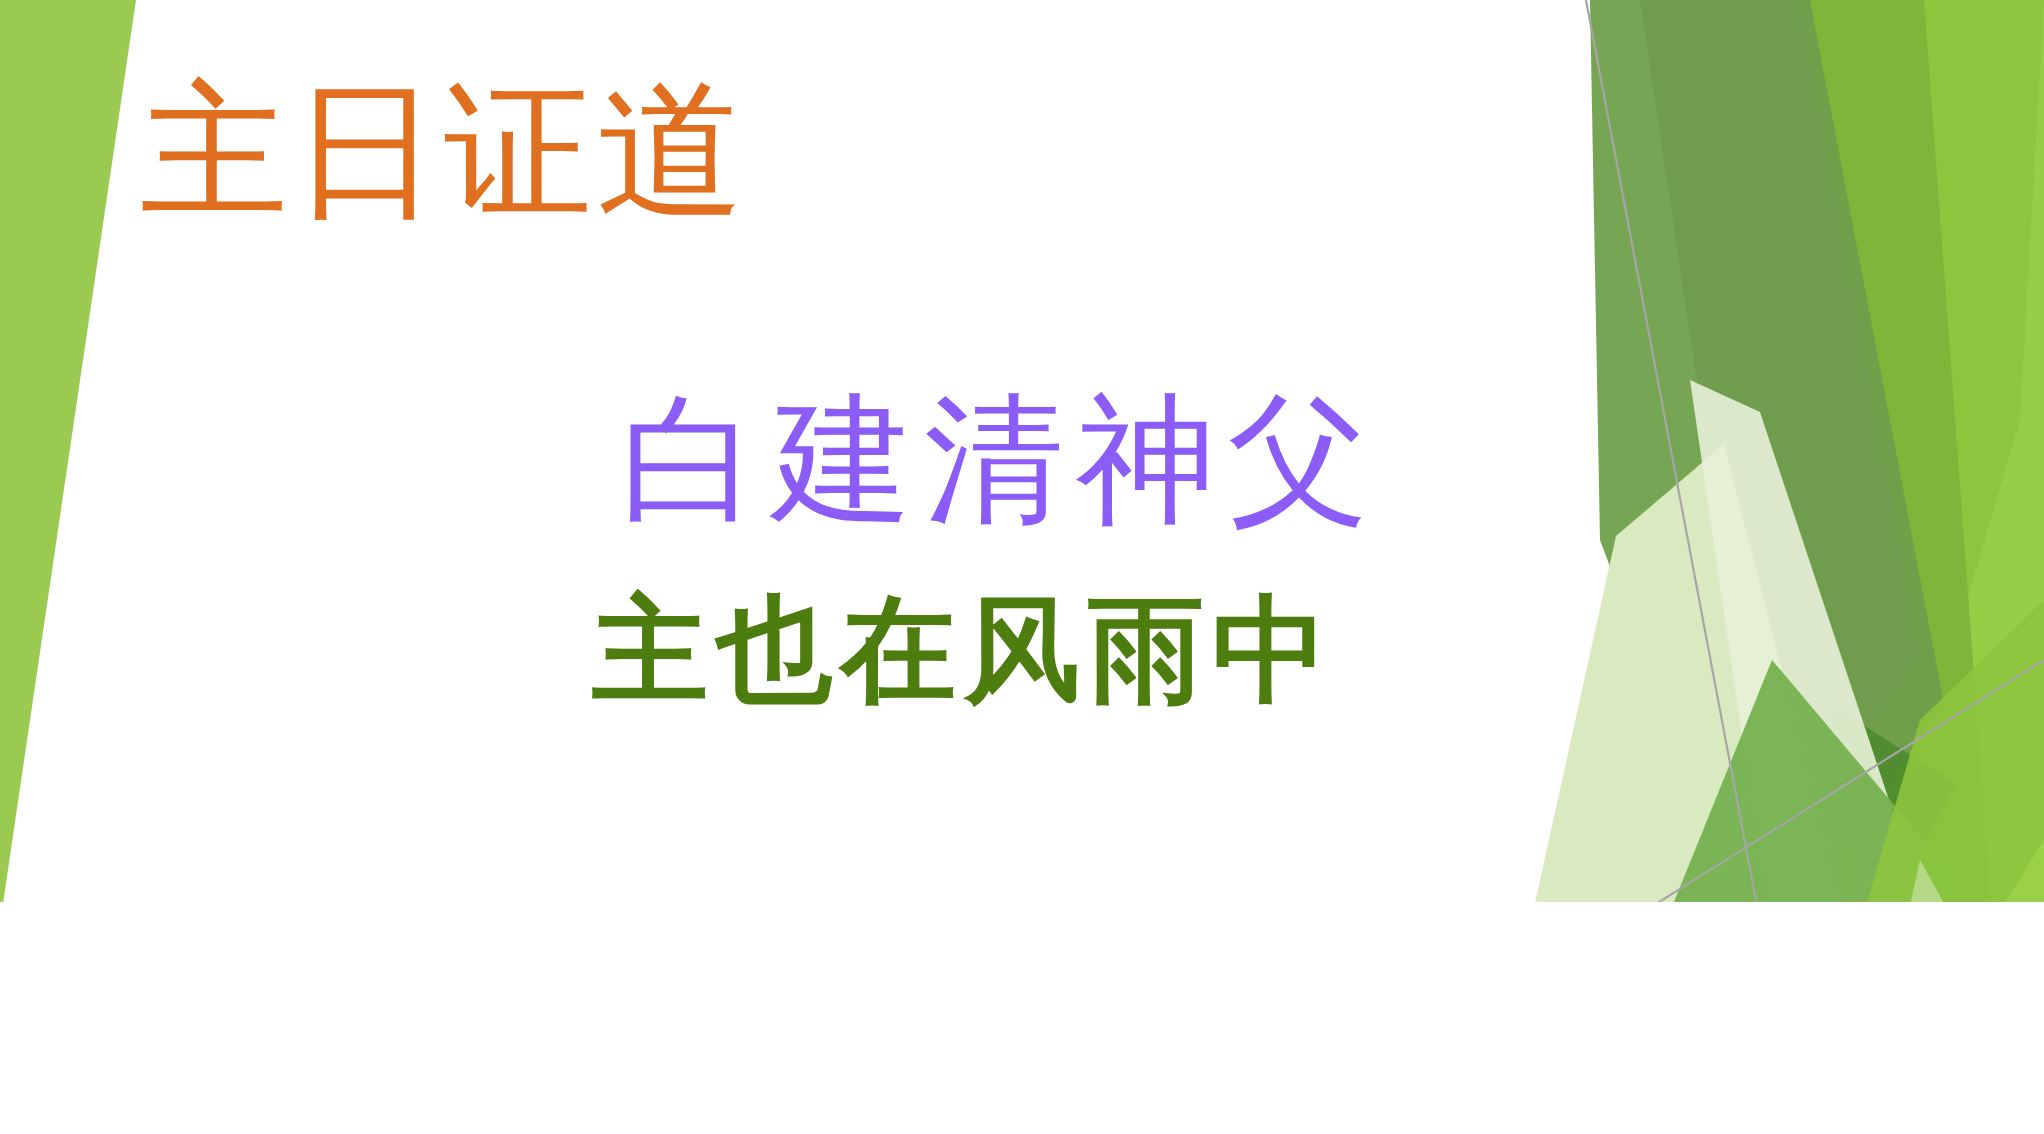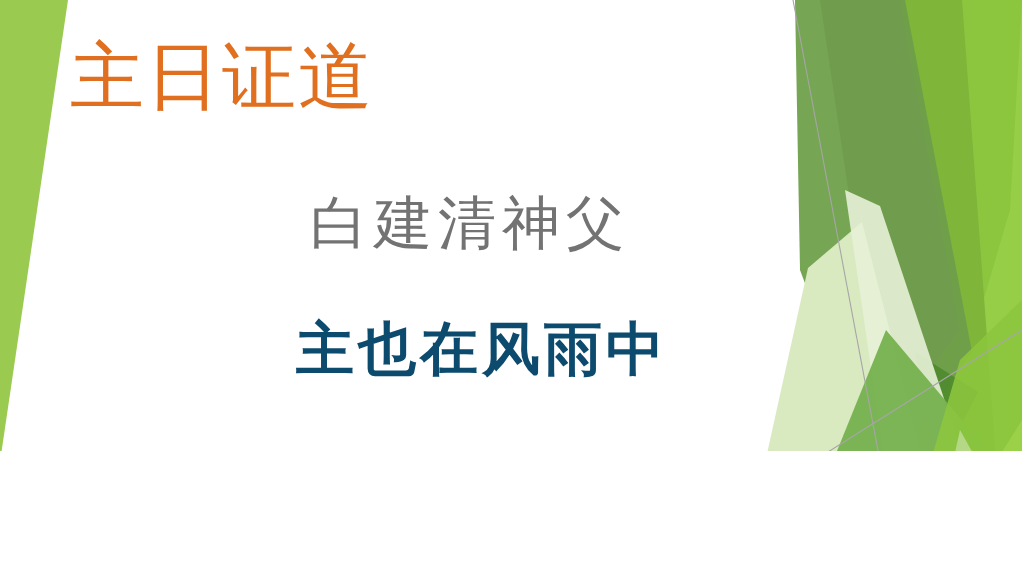--- a/index.html
+++ b/index.html
@@ -46,40 +46,39 @@
     letter-spacing: 2px;
     color: #E0701F;
     white-space: nowrap;
     font-family: "Liberation Serif", "DejaVu Serif", serif;
   }
 
   #speaker-name {
     position: absolute;
     left: 310px;
     top: 192px;
-    font-size: 58px;
+    font-size: 70px;
     line-height: 1.1;
     letter-spacing: 6px;
-    color: #737373;
+    color: #8b5cf6;
     white-space: nowrap;
-    font-family: Liberation Serif, serif;
+    font-family: Liberation Sans, sans-serif;
   }
 
   #sermon-topic {
     position: absolute;
     left: 296px;
     top: 294px;
     font-size: 58px;
     line-height: 1.1;
     letter-spacing: 4px;
     font-weight: bold;
-    color: #0c4a6e;
+    color: #4d7c0f;
     white-space: nowrap;
     font-family: "Liberation Serif", "DejaVu Serif", serif;
-    margin-top: 24px;
   }
 </style>
 </head>
 <body>
 
 <div id="slide">
 
   <svg id="bg-decor" viewBox="0 0 1022 567" width="1022" height="567" xmlns="http://www.w3.org/2000/svg">
 
     <rect x="0" y="0" width="1022" height="567" fill="#FFFFFF"></rect>

